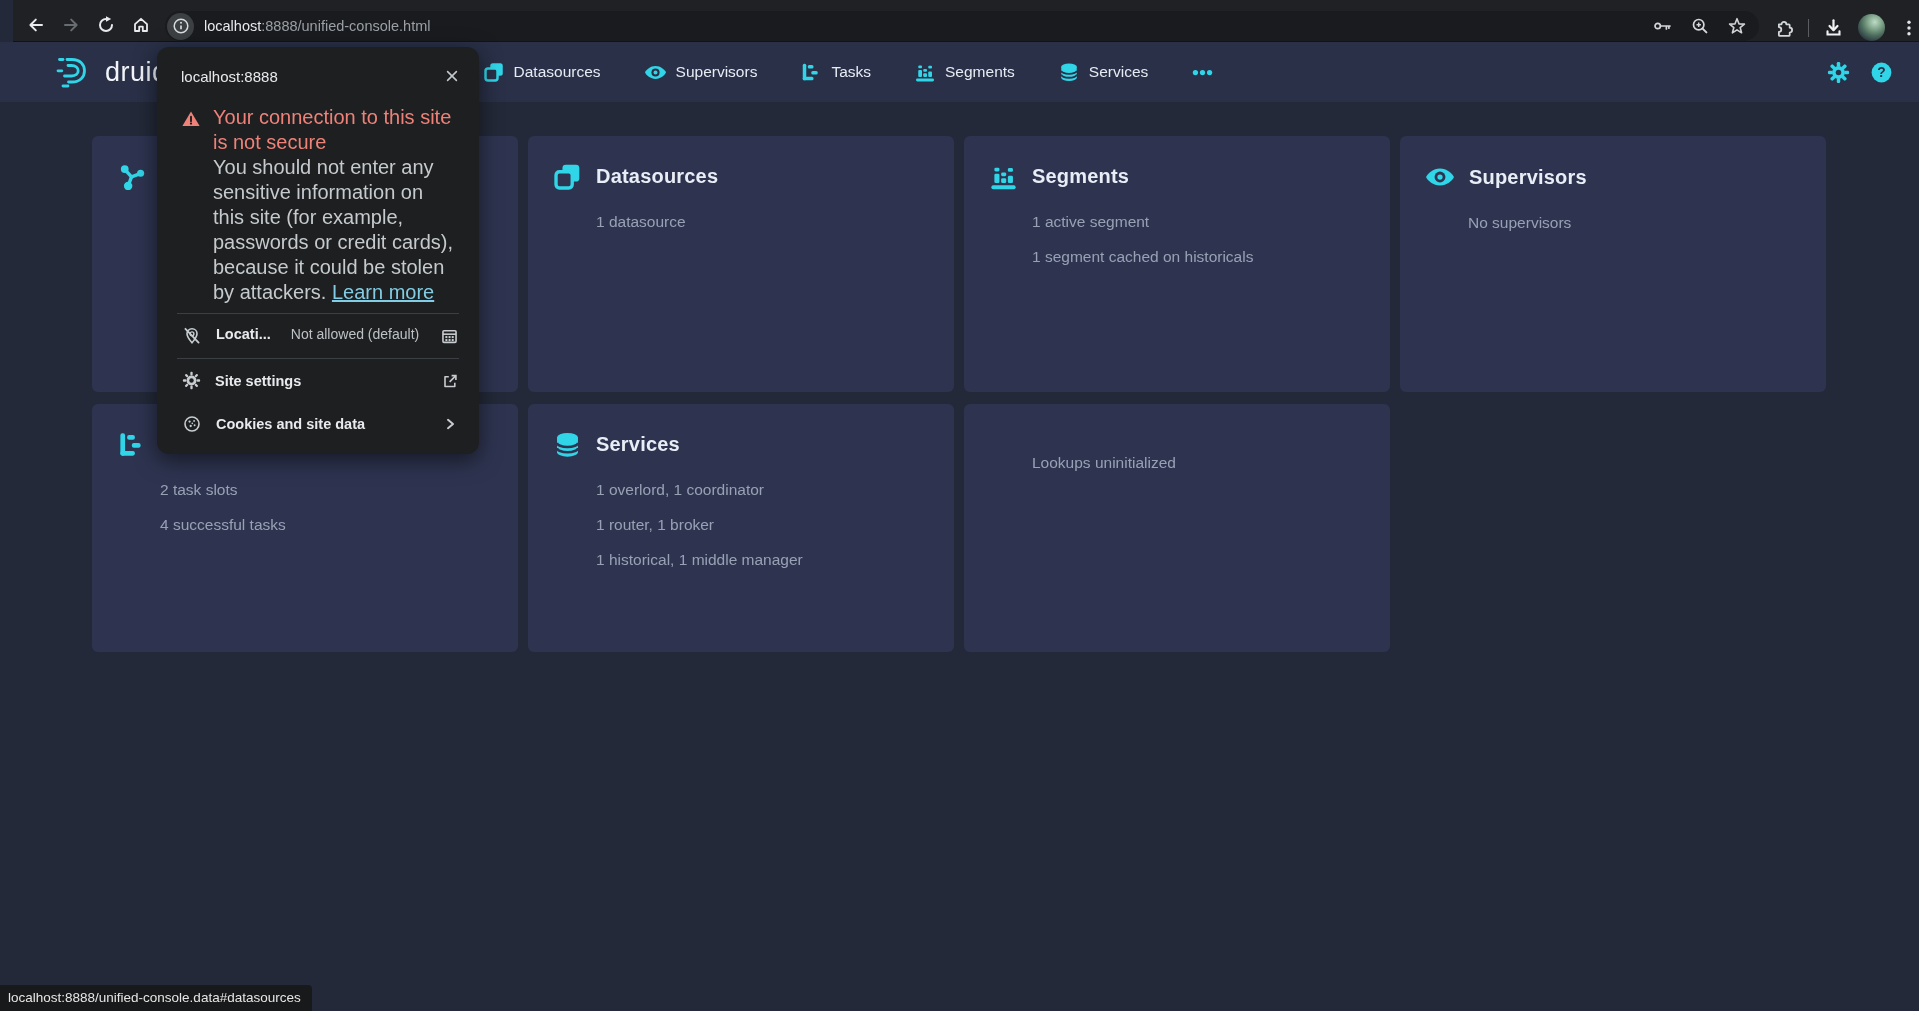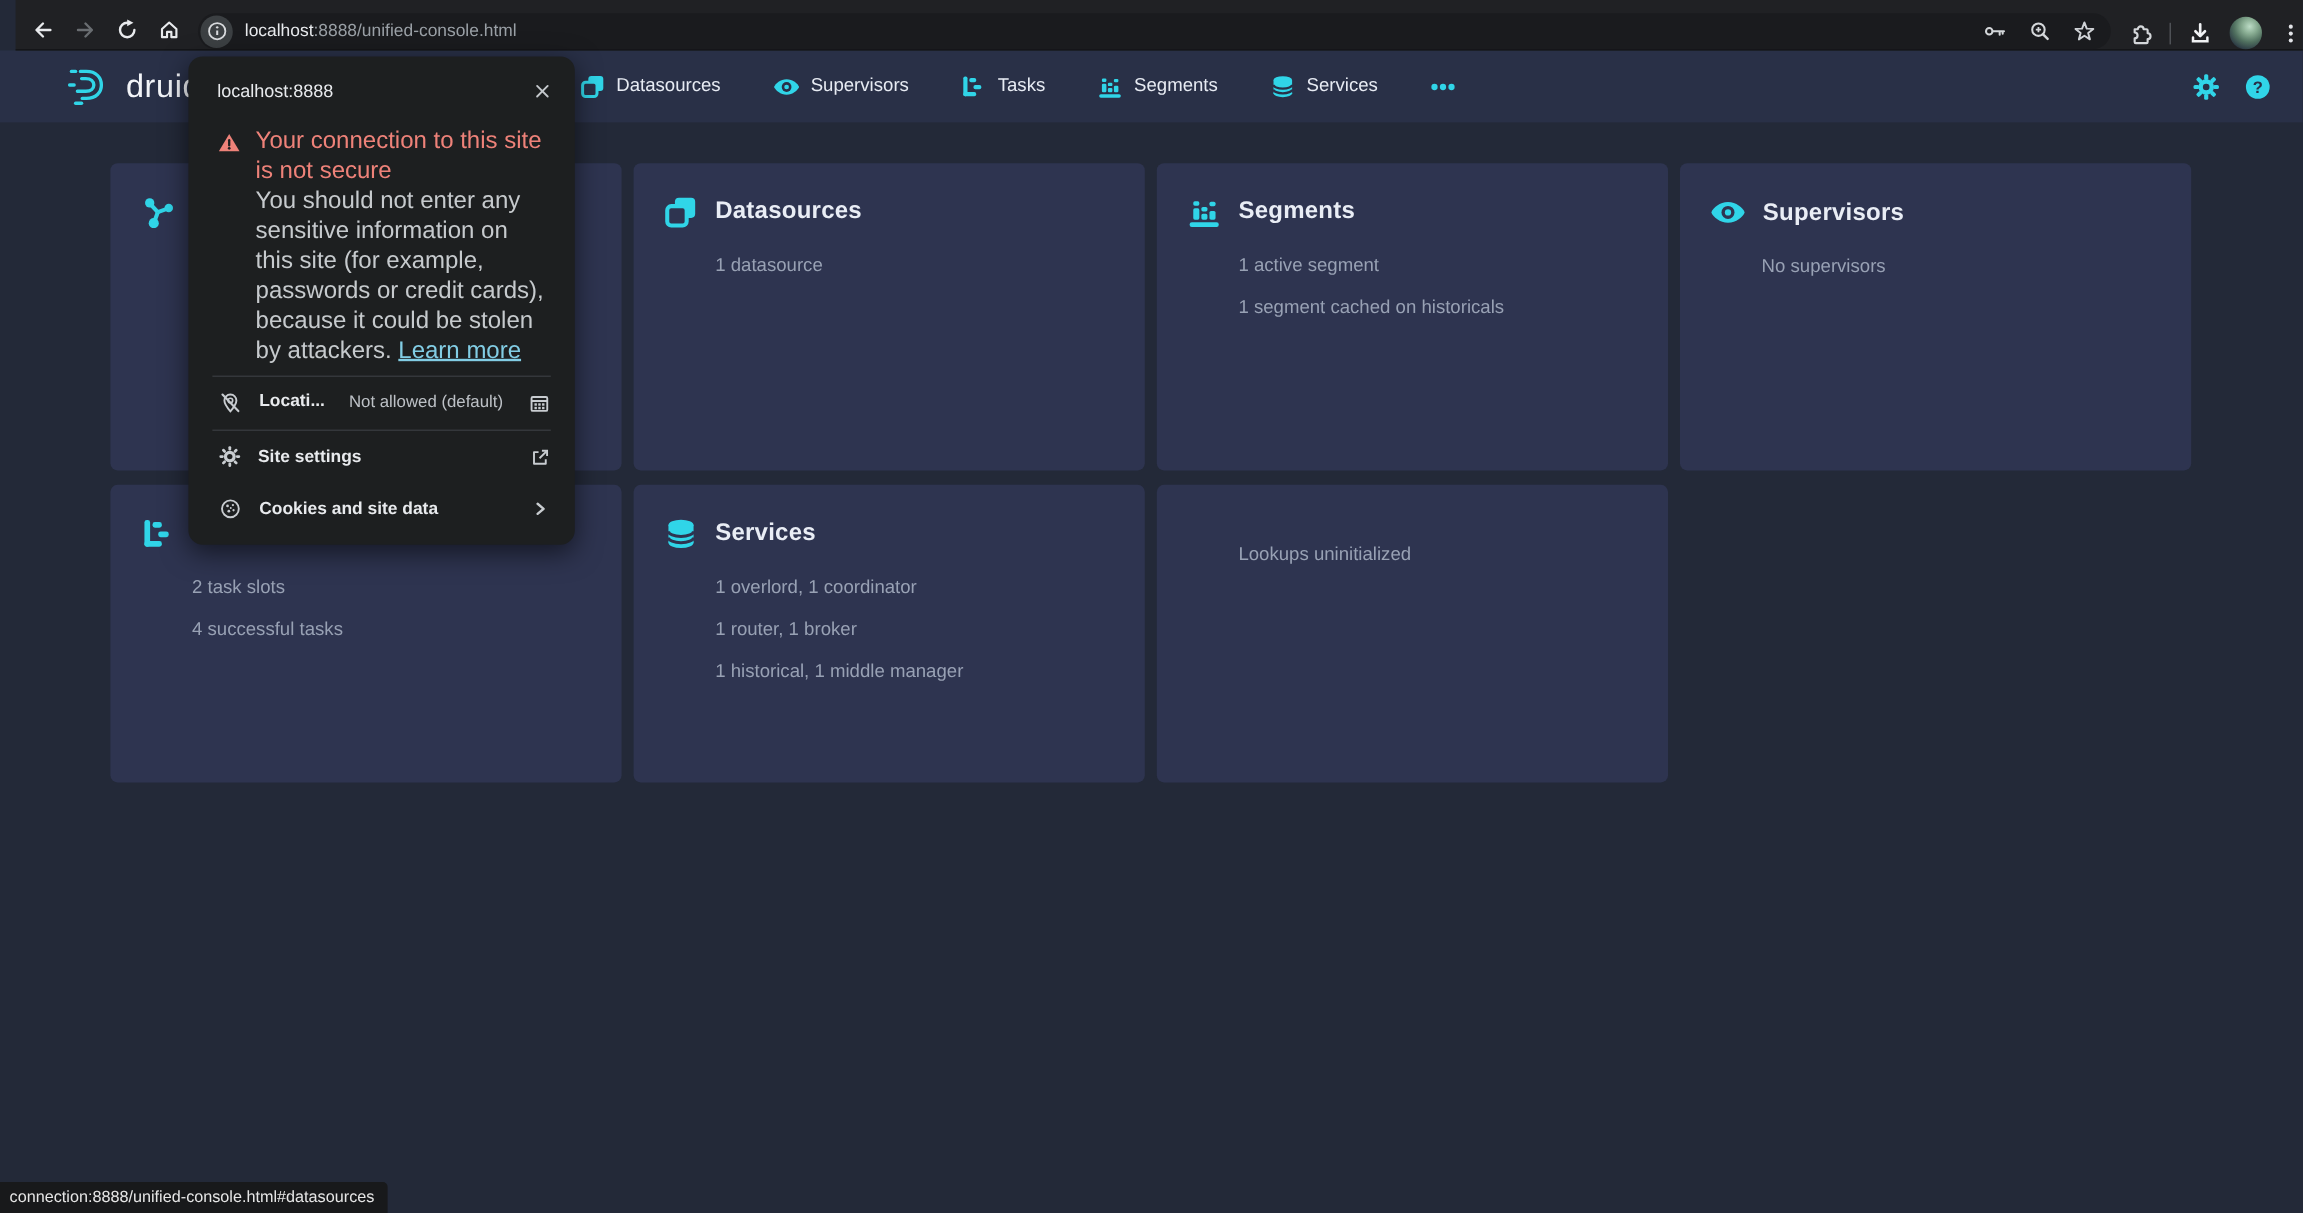--- a/index.html
+++ b/index.html
@@ -458,13 +458,13 @@
     </span>
     <span class="menu-label">Cookies and site data</span>
     <span class="row-right">
       <svg width="18" height="18" viewBox="0 0 18 18">
         <path d="M7 4.8 L12 9 L7 13.2" stroke="#c8ccd0" stroke-width="2" fill="none" stroke-linecap="round" stroke-linejoin="round"></path>
       </svg>
     </span>
   </div>
 </div>
 
-<div class="status-bubble">connection:8888/unified-console.html#datasources</div>
+<div class="status-bubble">localhost:8888/unified-console.data#datasources</div>
 
 </body></html>

